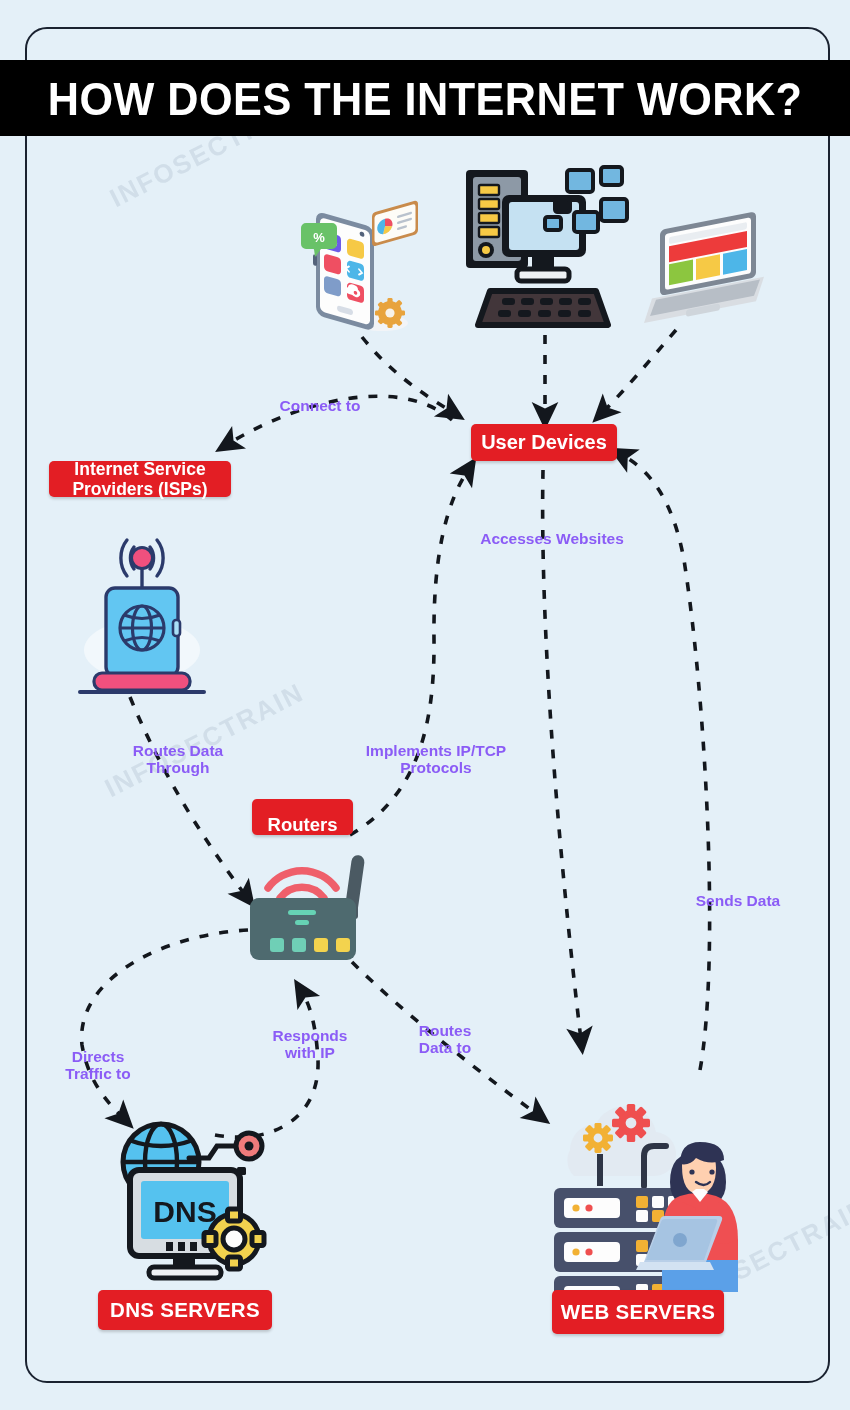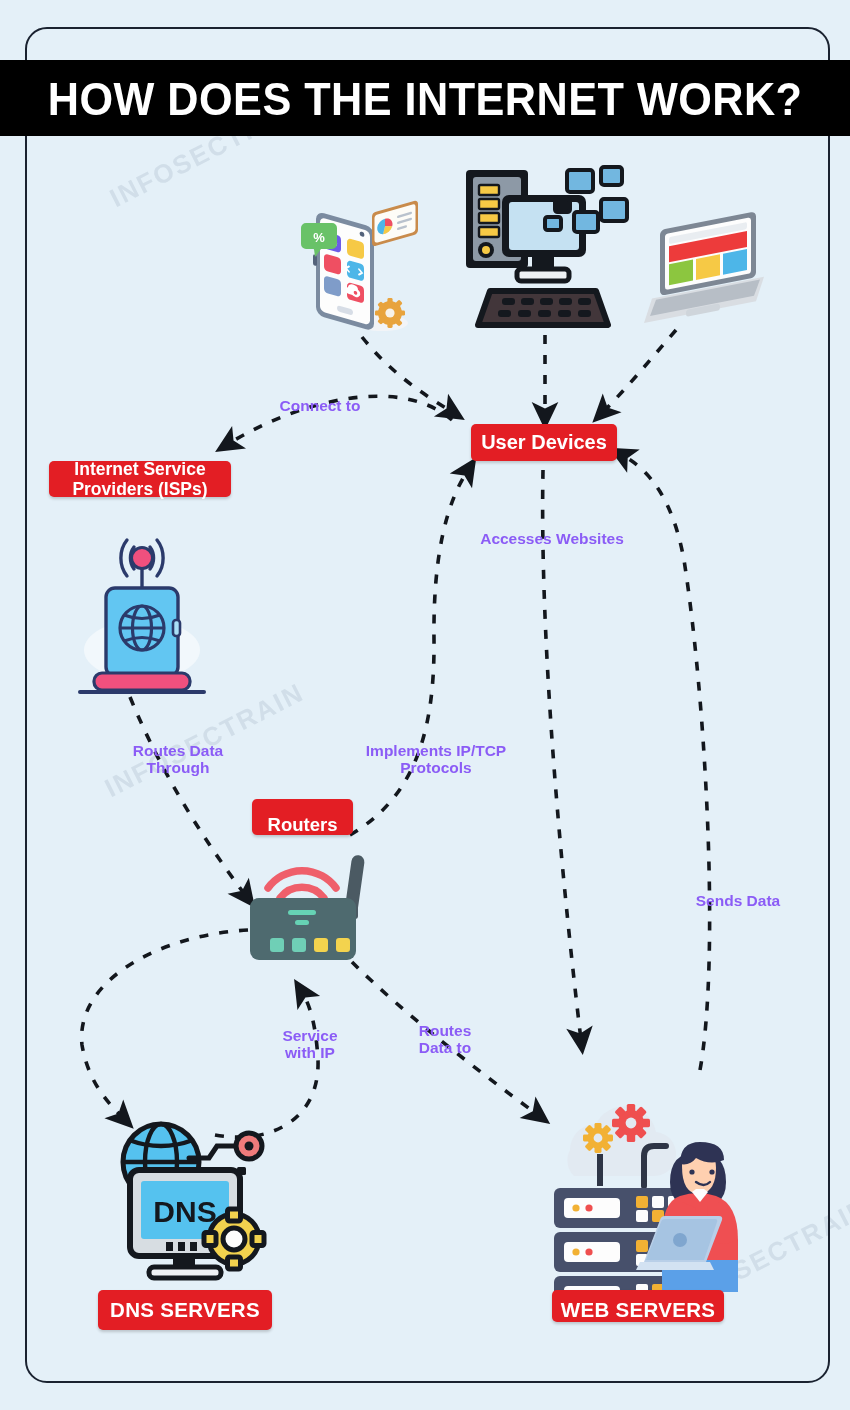--- a/index.html
+++ b/index.html
@@ -37,21 +37,21 @@
     position:absolute;background:#e31e24;color:#fff;border-radius:5px;
     font-weight:bold;text-align:center;z-index:5;
     box-shadow:0 2px 3px rgba(0,0,0,.18);
     display:flex;align-items:center;justify-content:center;
     line-height:1.15;
   }
   .badge.isp{left:49px;top:461px;width:174px;height:36px;font-size:17.5px;padding:0 4px;}
   .badge.user{left:471px;top:424px;width:146px;height:37px;font-size:20px;}
   .badge.routers{left:252px;top:799px;width:101px;height:36px;font-size:18.5px;align-items:flex-end;}
   .badge.dns{left:98px;top:1290px;width:174px;height:40px;font-size:20.5px;letter-spacing:.3px;}
-  .badge.web{left:552px;top:1290px;width:172px;height:32px;font-size:20.5px;letter-spacing:.3px;align-items:flex-end;}
+  .badge.web{left:552px;top:1290px;width:172px;height:44px;font-size:20.5px;letter-spacing:.3px;}
 
   
   .conn-label{
     position:absolute;color:#8b5cf6;font-weight:bold;font-size:15.5px;
     text-align:center;line-height:1.12;z-index:5;white-space:pre-line;
   }
   .lbl-connect{left:240px;top:397px;width:160px;}
   .lbl-accesses{left:460px;top:530px;width:184px;}
   .lbl-routes-through{left:97px;top:742px;width:162px;}
   .lbl-implements{left:353px;top:726px;width:166px;margin-top:16px;}
@@ -436,18 +436,20 @@
     <span>WEB SERVERS</span>
   </div>
 
   <div class="conn-label lbl-connect">Connect to</div>
   <div class="conn-label lbl-accesses">Accesses Websites</div>
   <div class="conn-label lbl-routes-through">Routes Data
 Through</div>
   <div class="conn-label lbl-implements">Implements IP/TCP
 Protocols</div>
   <div class="conn-label lbl-sends">Sends Data</div>
-  <div class="conn-label lbl-responds">Service
+  <div class="conn-label lbl-directs">Directs
+Traffic to</div>
+  <div class="conn-label lbl-responds">Responds
 with IP</div>
   <div class="conn-label lbl-routes-to">Routes
 Data to</div>
 
 </div>
 
 </body></html>

